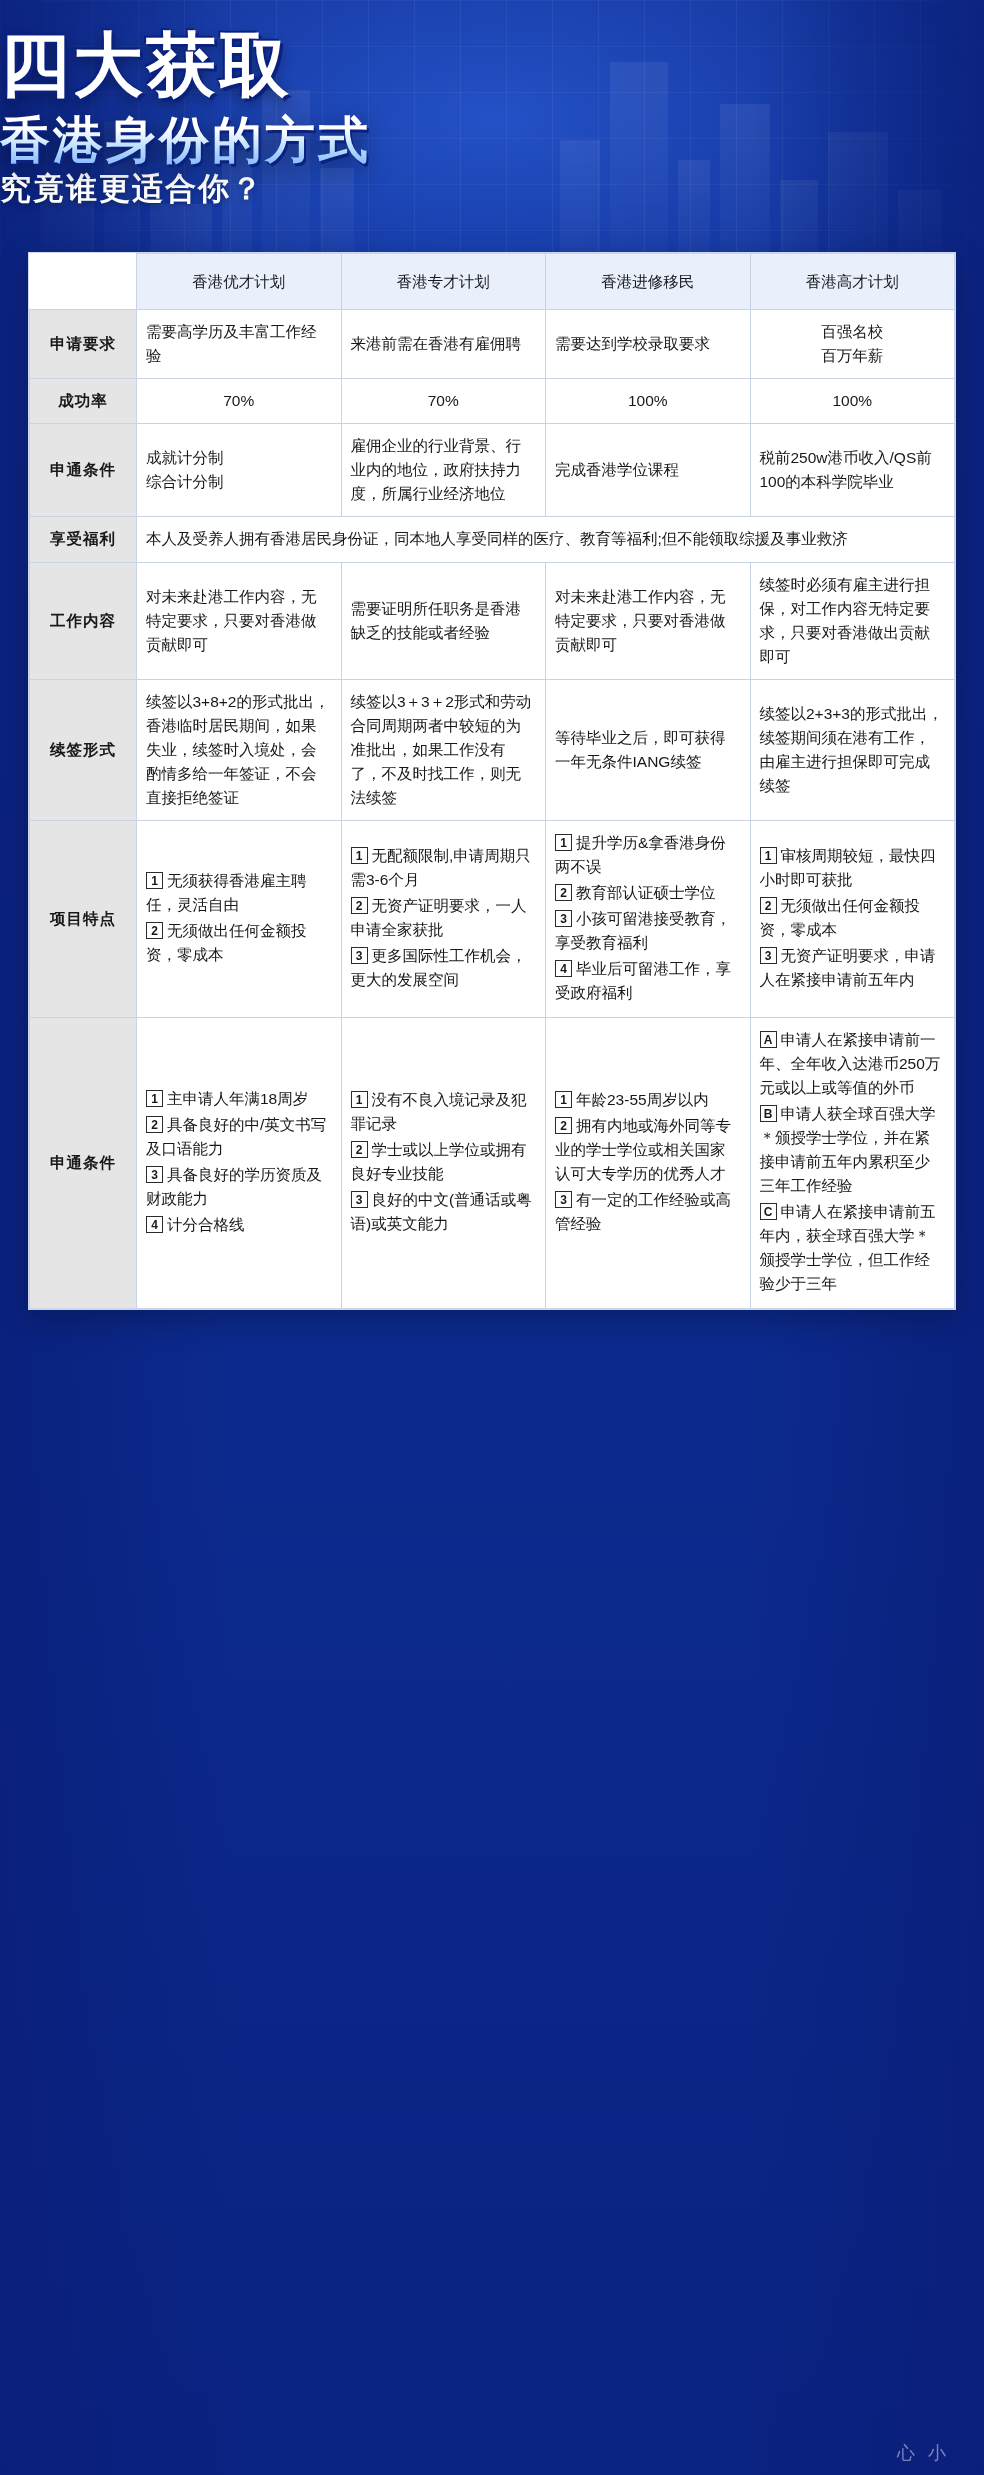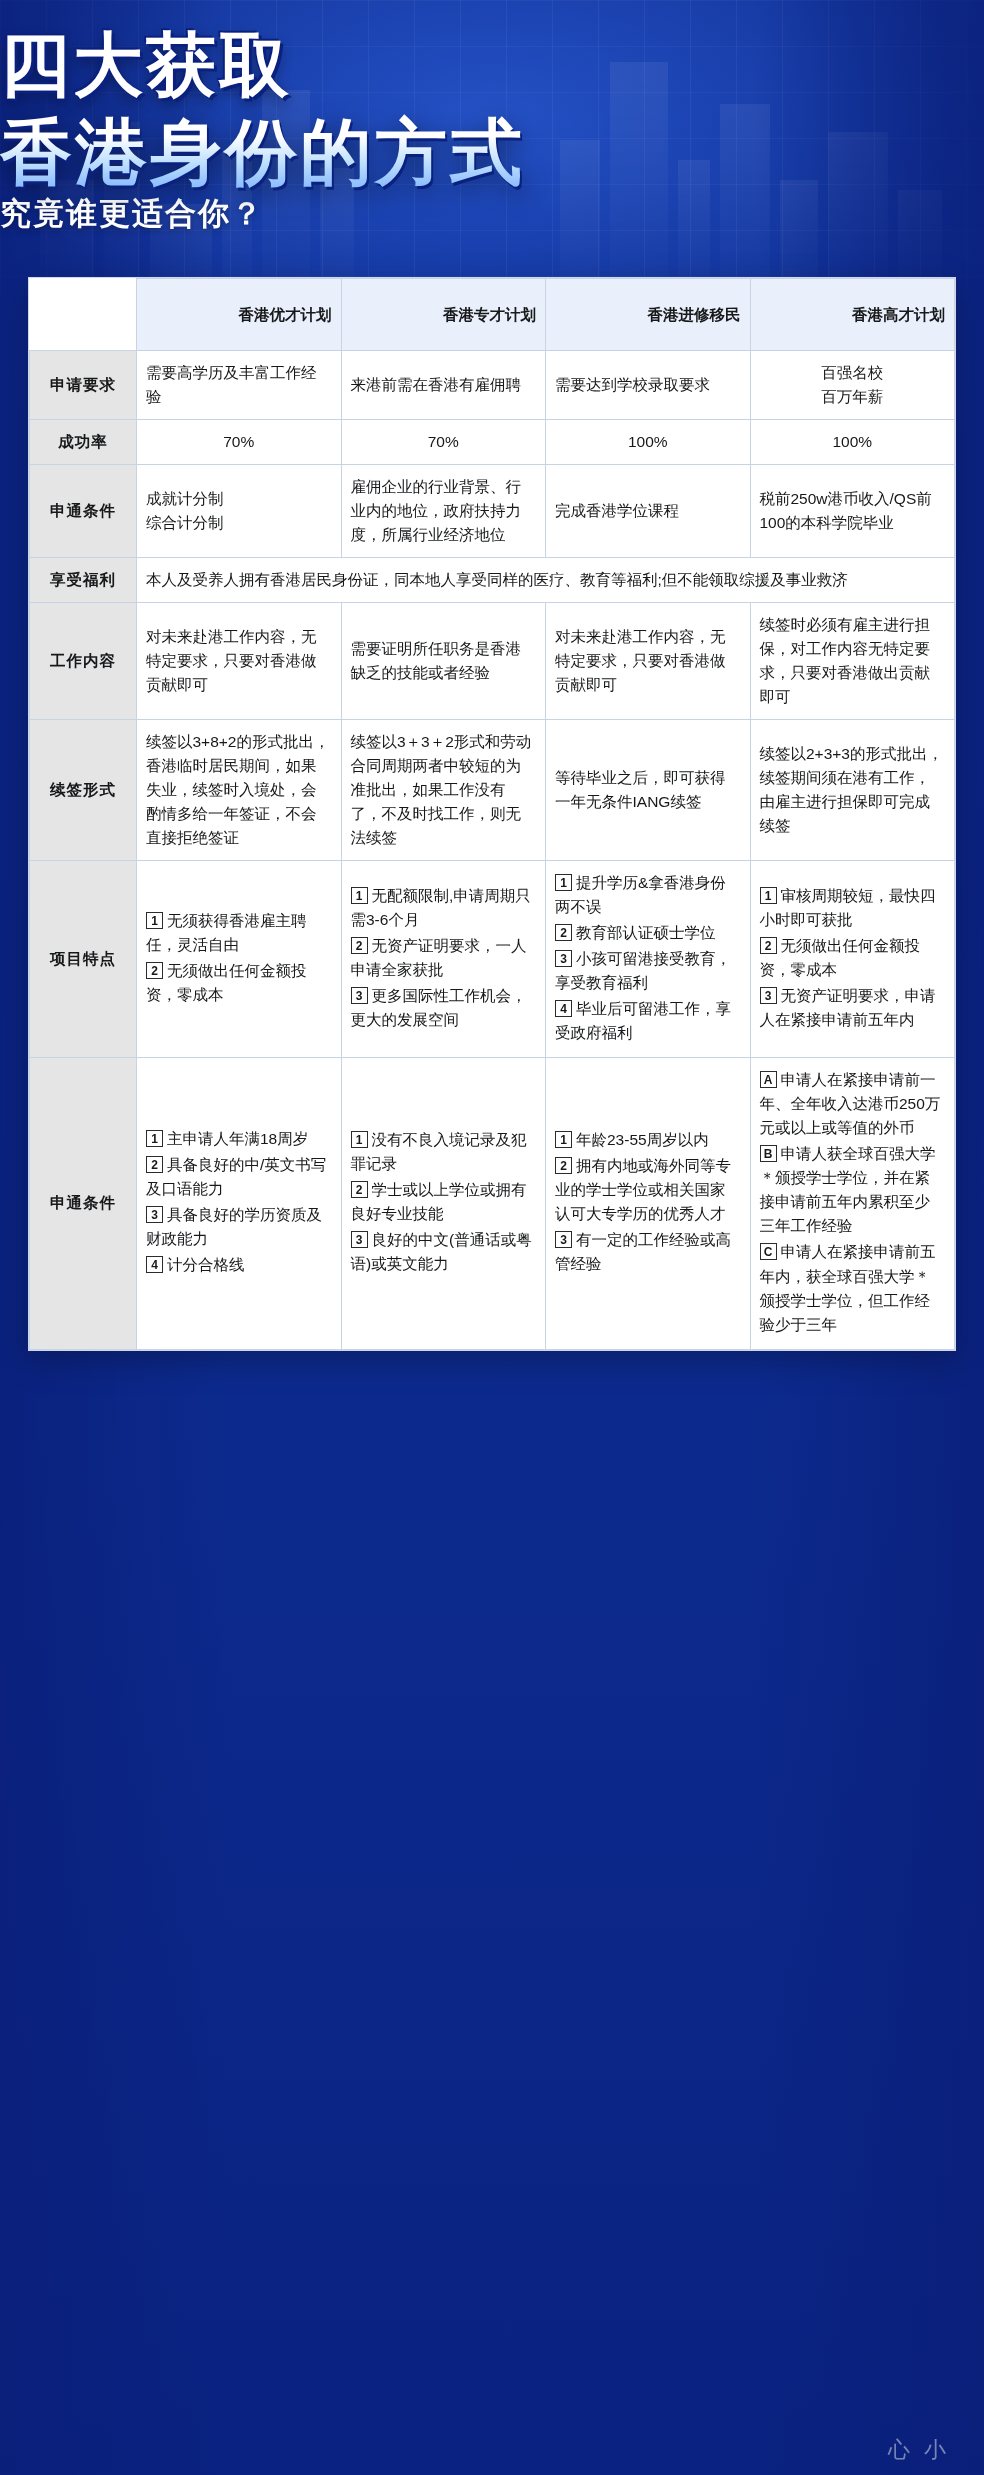--- a/index.html
+++ b/index.html
@@ -45,21 +45,21 @@
     line-height: 1.12;
     color: #ffffff;
     text-shadow:
       0 0 1px #0a2180,
       3px 3px 0 #0a2180,
       -2px -2px 0 #0a2180,
       0 6px 14px rgba(0,0,0,0.45);
   }
   .title-1 { font-size: 70px; }
   .title-2 {
-    font-size: 72px;
+    font-size: 50px;
     margin-top: 8px;
     background: linear-gradient(180deg, #ffffff 30%, #bfe0ff 62%, #7fb4ff 100%);
     -webkit-background-clip: text;
     background-clip: text;
     color: transparent;
     text-shadow: none;
     filter: drop-shadow(2px 3px 0 #0a2180) drop-shadow(0 6px 12px rgba(0,0,0,0.4));
   }
   .subtitle {
     font-size: 31px;
@@ -86,24 +86,24 @@
     vertical-align: middle;
     padding: 10px 9px;
     font-size: 15.5px;
     line-height: 1.55;
     color: #17181a;
     word-break: break-word;
   }
   thead th {
     background: #eaf0fb;
     color: #0f2f8c;
-    font-weight: bold;
+    font-weight: normal;
     font-size: 16px;
-    height: 72px;
-    text-align: right;
+    height: 56px;
+    text-align: center;
   }
   thead th.corner { background: #ffffff; border-left-color:#ffffff; border-top-color:#ffffff; }
   td.rowhead {
     background: #e5e5e5;
     color: #0f2f8c;
     font-weight: bold;
     text-align: center;
     font-size: 16px;
     letter-spacing: 1px;
   }
@@ -119,21 +119,21 @@
     margin-right: 4px;
     vertical-align: 1px;
     font-weight: bold;
     background: #fff;
   }
   .bullet-line { display: block; margin-bottom: 2px; }
   .watermark {
     position: absolute;
     right: 34px; bottom: 10px;
     color: rgba(255,255,255,0.45);
-    font-size: 22px;
+    font-size: 18px;
     letter-spacing: 4px;
   }
   .glow-left, .glow-right {
     position: absolute; top: 0; width: 230px; height: 2475px;
     pointer-events: none;
   }
   .glow-left { left: 0; background: linear-gradient(90deg, rgba(10,30,120,0.75), rgba(10,30,120,0)); }
   .glow-right { right: 0; background: linear-gradient(270deg, rgba(10,30,120,0.75), rgba(10,30,120,0)); }
 </style>
 </head>

